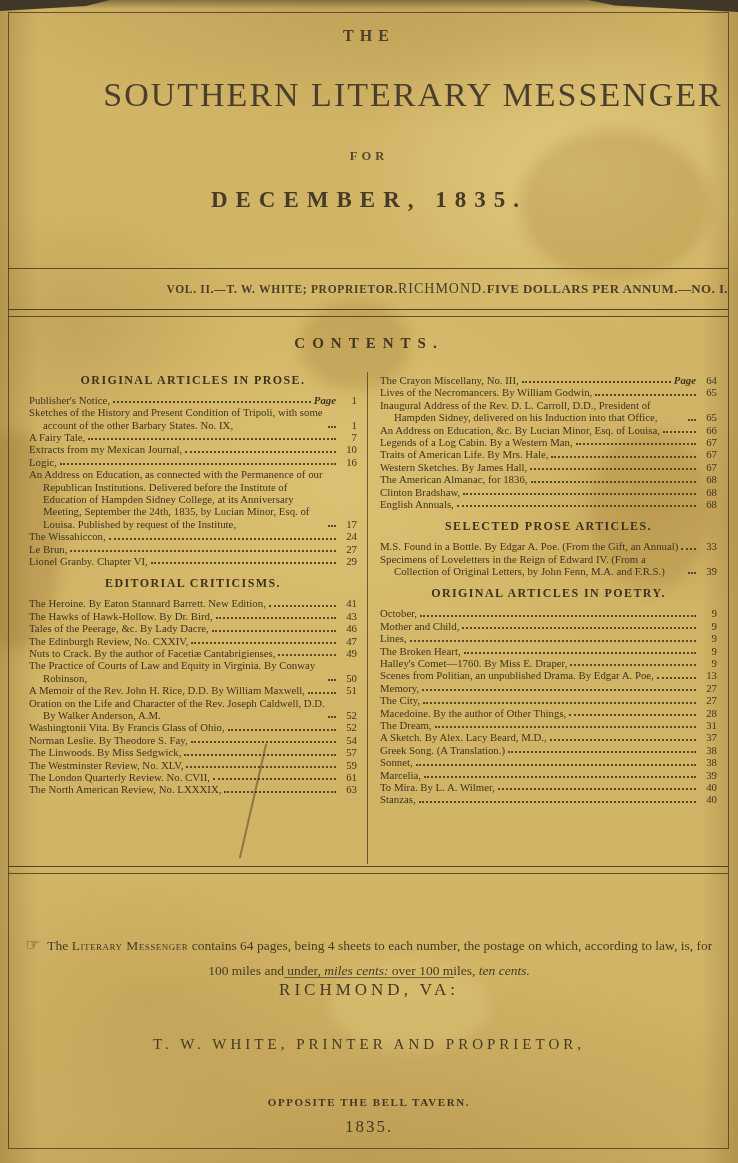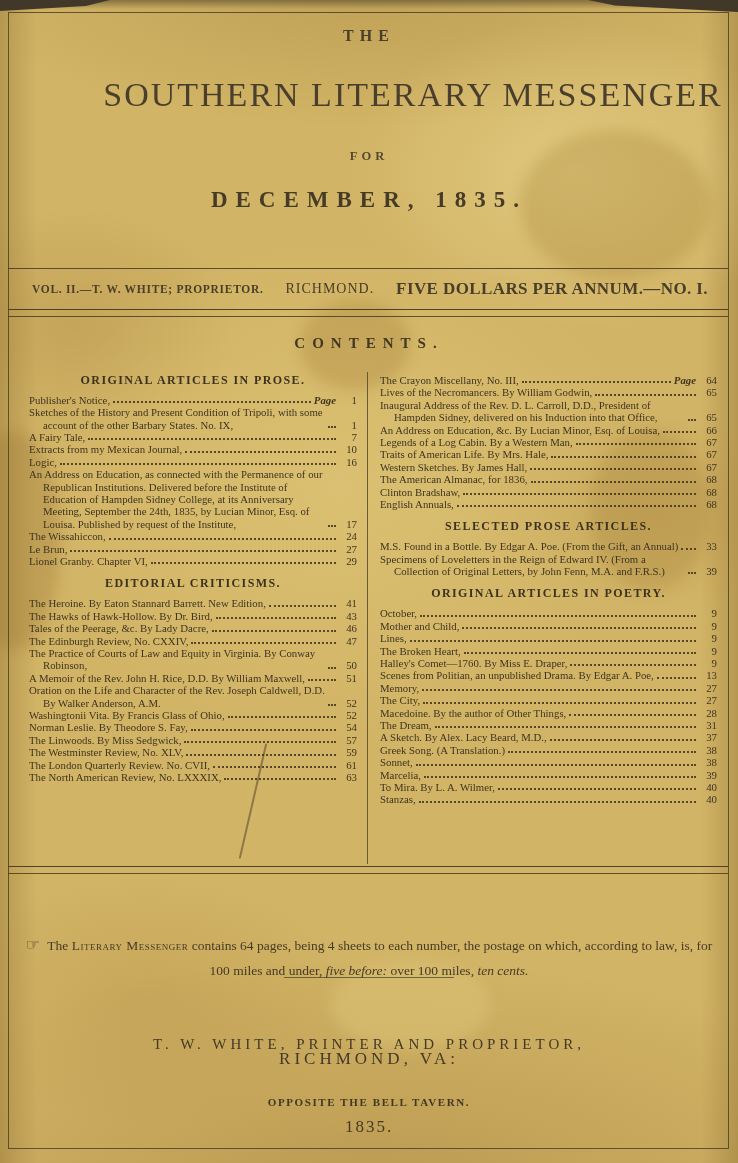--- a/index.html
+++ b/index.html
@@ -43,24 +43,24 @@
   .issue-date{top:187px;font-size:23px;font-weight:bold;letter-spacing:8px;color:#463b27;}
 
   .rule-single{position:absolute;left:8px;width:720px;border-top:1px solid rgba(70,58,34,.85);}
   .rule-268{top:268px;}
   .rule-double{position:absolute;left:8px;width:720px;height:6px;
     border-top:1.6px solid rgba(66,54,32,.9);border-bottom:1px solid rgba(66,54,32,.8);}
   .rule-310{top:309px;}
   .rule-866{top:866px;}
 
   .masthead{position:absolute;left:8px;top:272px;width:720px;height:34px;
-    display:flex;align-items:center;justify-content:space-between;padding:0;box-sizing:border-box;}
+    display:flex;align-items:center;justify-content:flex-end;padding:0;box-sizing:border-box;}
   .mast-left{margin-left:24px;font-size:11.5px;font-weight:bold;letter-spacing:.7px;color:#4a3e28;}
   .mast-center{font-size:14px;letter-spacing:1px;color:#473c28;}
-  .mast-right{margin-right:20px;font-size:17px;font-weight:bold;letter-spacing:.4px;color:#4a3e28;}
+  .mast-right{font-size:13px;font-weight:bold;letter-spacing:.4px;color:#4a3e28;}
 
   .contents-heading{top:335px;font-size:15px;font-weight:bold;letter-spacing:7px;color:#423723;}
 
   .contents-body{position:absolute;left:9px;top:372px;width:718px;height:492px;
     display:flex;overflow:hidden;}
   .toc-col{box-sizing:border-box;font-size:10.8px;line-height:1.15;color:#3e3420;}
   .toc-col-left{width:358px;padding:2px 10px 0 20px;}
   .col-divider{width:1px;background:rgba(70,58,34,.75);}
   .toc-col-right{flex:1;padding:2px 10px 0 12px;}
   .toc-section-heading{text-align:center;font-size:12px;font-weight:bold;letter-spacing:1.4px;
@@ -75,21 +75,21 @@
 
   .notice{position:absolute;left:16px;top:916px;width:706px;text-align:center;
     font-size:13.5px;line-height:1.82;color:#453a25;}
   .manicule{font-size:16px;margin-right:4px;}
   .sc{font-variant:small-caps;letter-spacing:.5px;}
   .notice em{font-style:italic;}
 
   .notice-rule{position:absolute;left:284px;top:977px;width:170px;
     border-top:1px solid rgba(70,58,34,.7);}
 
-  .imprint-city{top:1049px;font-size:17px;letter-spacing:4px;color:#443927;}
+  .imprint-city{top:980px;font-size:17px;letter-spacing:4px;color:#443927;}
   .imprint-printer{top:1036px;font-size:15px;letter-spacing:4px;color:#443927;}
   .imprint-address{top:1096px;font-size:11px;font-weight:bold;letter-spacing:1.6px;color:#423723;}
   .imprint-year{top:1117px;font-size:17px;letter-spacing:2px;color:#443927;}
 </style>
 </head>
 <body>
 
 <div class="stain stain-1"></div>
 <div class="stain stain-2"></div>
 <div class="stain stain-3"></div>
@@ -182,20 +182,25 @@
         <span class="toc-title">Tales of the Peerage, &amp;c. By Lady Dacre,</span>
         <span class="toc-dots"></span>
         <span class="toc-page">46</span>
       </div>
       <div class="toc-row">
         <span class="toc-title">The Edinburgh Review, No. CXXIV,</span>
         <span class="toc-dots"></span>
         <span class="toc-page">47</span>
       </div>
       <div class="toc-row">
+        <span class="toc-title">Nuts to Crack. By the author of Facetiæ Cantabrigienses,</span>
+        <span class="toc-dots"></span>
+        <span class="toc-page">49</span>
+      </div>
+      <div class="toc-row">
         <span class="toc-title">The Practice of Courts of Law and Equity in Virginia. By Conway Robinson,</span>
         <span class="toc-dots"></span>
         <span class="toc-page">50</span>
       </div>
       <div class="toc-row">
         <span class="toc-title">A Memoir of the Rev. John H. Rice, D.D. By William Maxwell,</span>
         <span class="toc-dots"></span>
         <span class="toc-page">51</span>
       </div>
       <div class="toc-row">
@@ -382,21 +387,21 @@
     </div>
 </div>
 
 <div class="rule-double rule-866"></div>
 
 <p class="notice">
   <span class="manicule">☞</span>
   <span>The</span>
   <span class="sc">Literary Messenger</span>
   <span>contains 64 pages, being 4 sheets to each number, the postage on which, according to law, is, for 100 miles and under,</span>
-  <em>five before:</em>
+  <em>miles cents:</em>
   <span>over 100 miles,</span>
   <em>ten cents.</em>
 </p>
 
 <div class="notice-rule"></div>
 
 <div class="center imprint-city">RICHMOND, VA:</div>
 <div class="center imprint-printer">T. W. WHITE, PRINTER AND PROPRIETOR,</div>
 <div class="center imprint-address">OPPOSITE THE BELL TAVERN.</div>
 <div class="center imprint-year">1835.</div>

